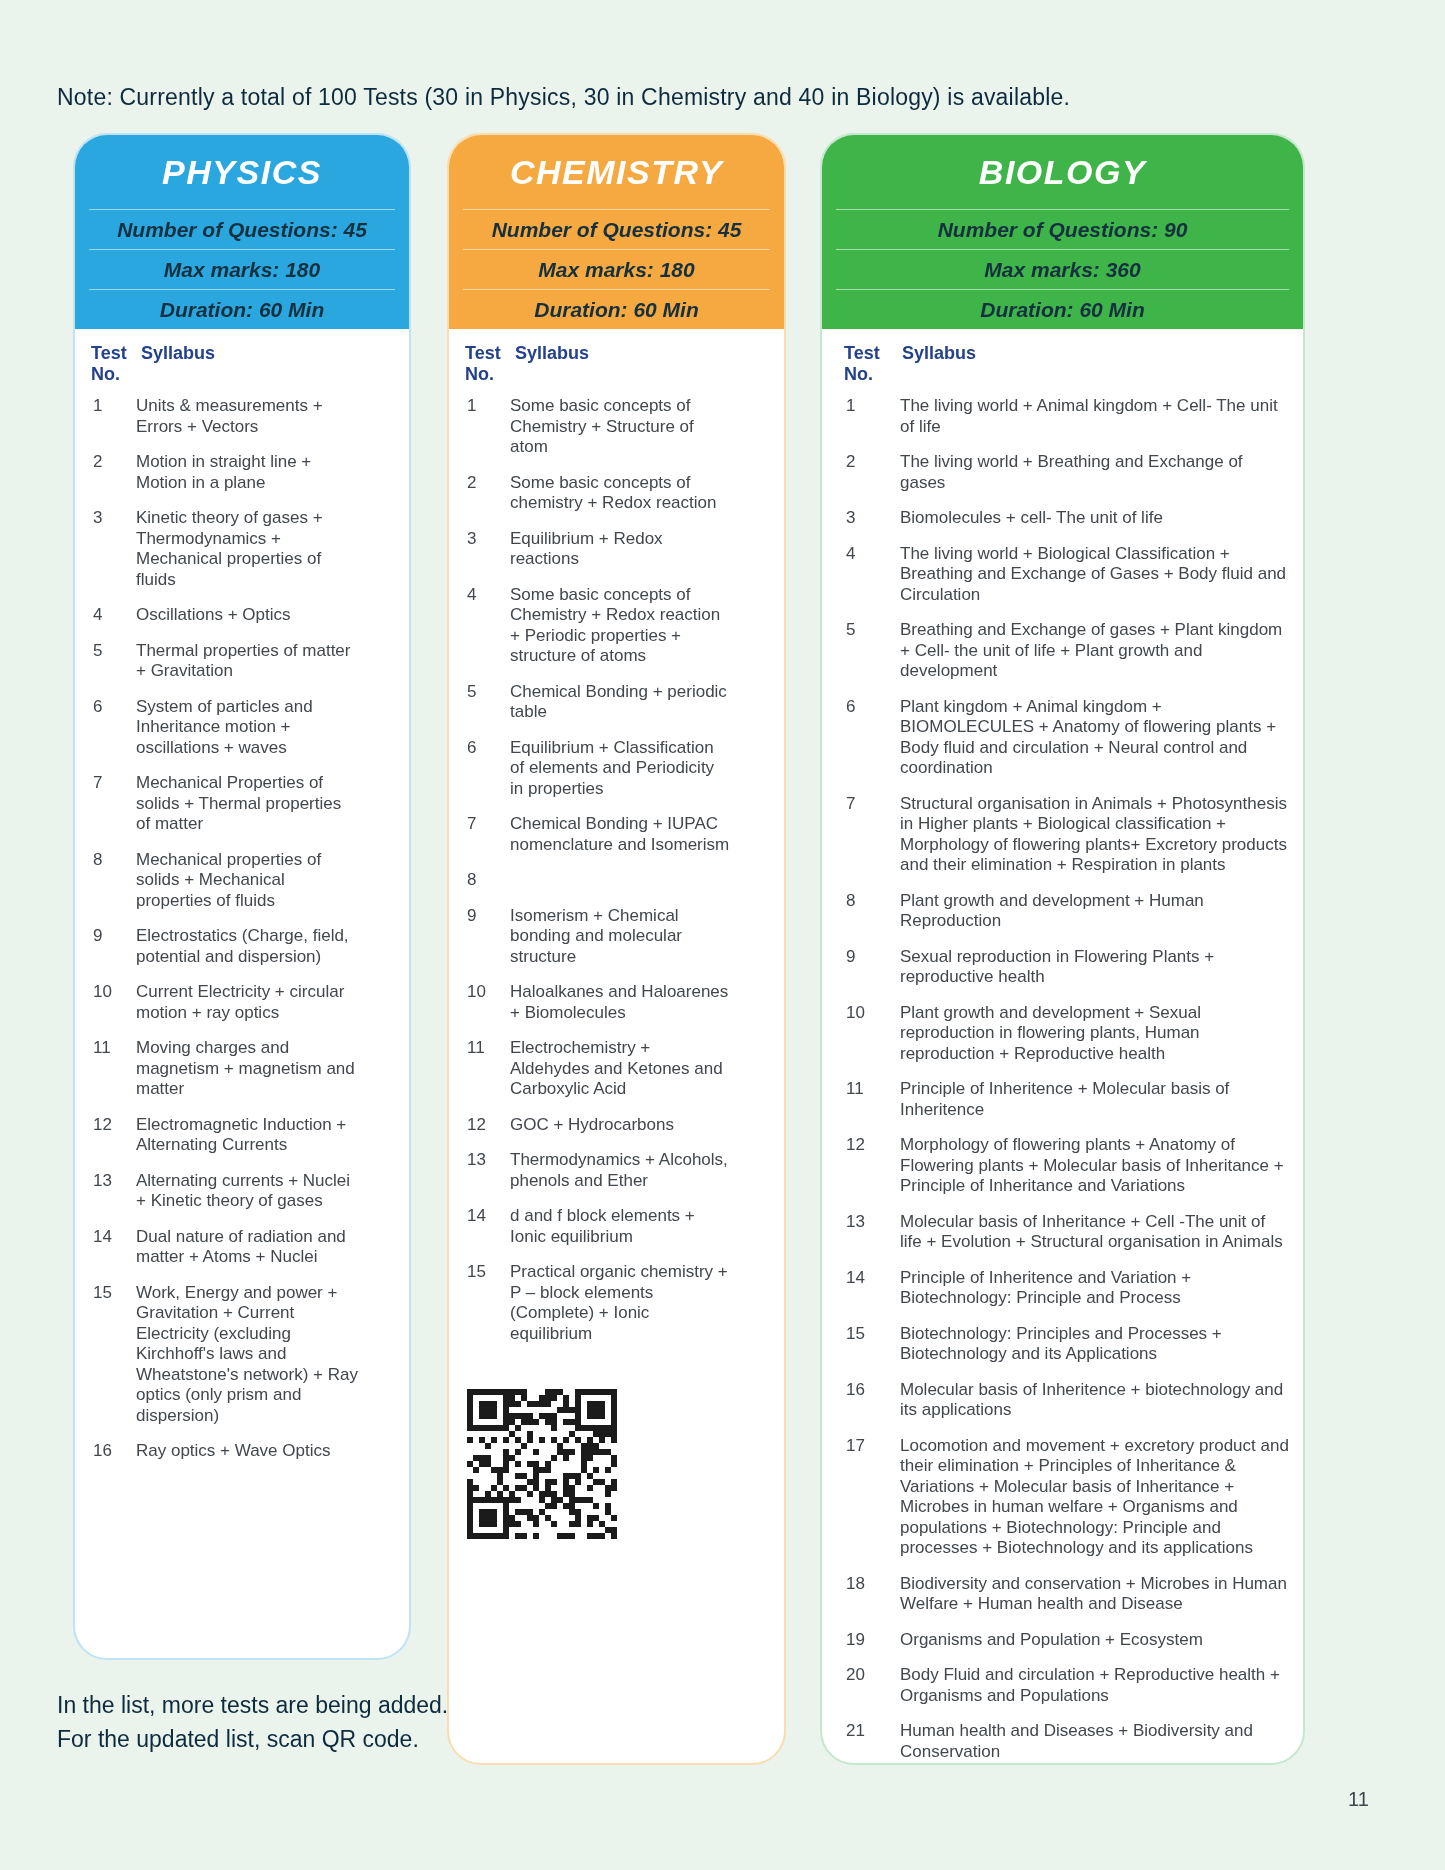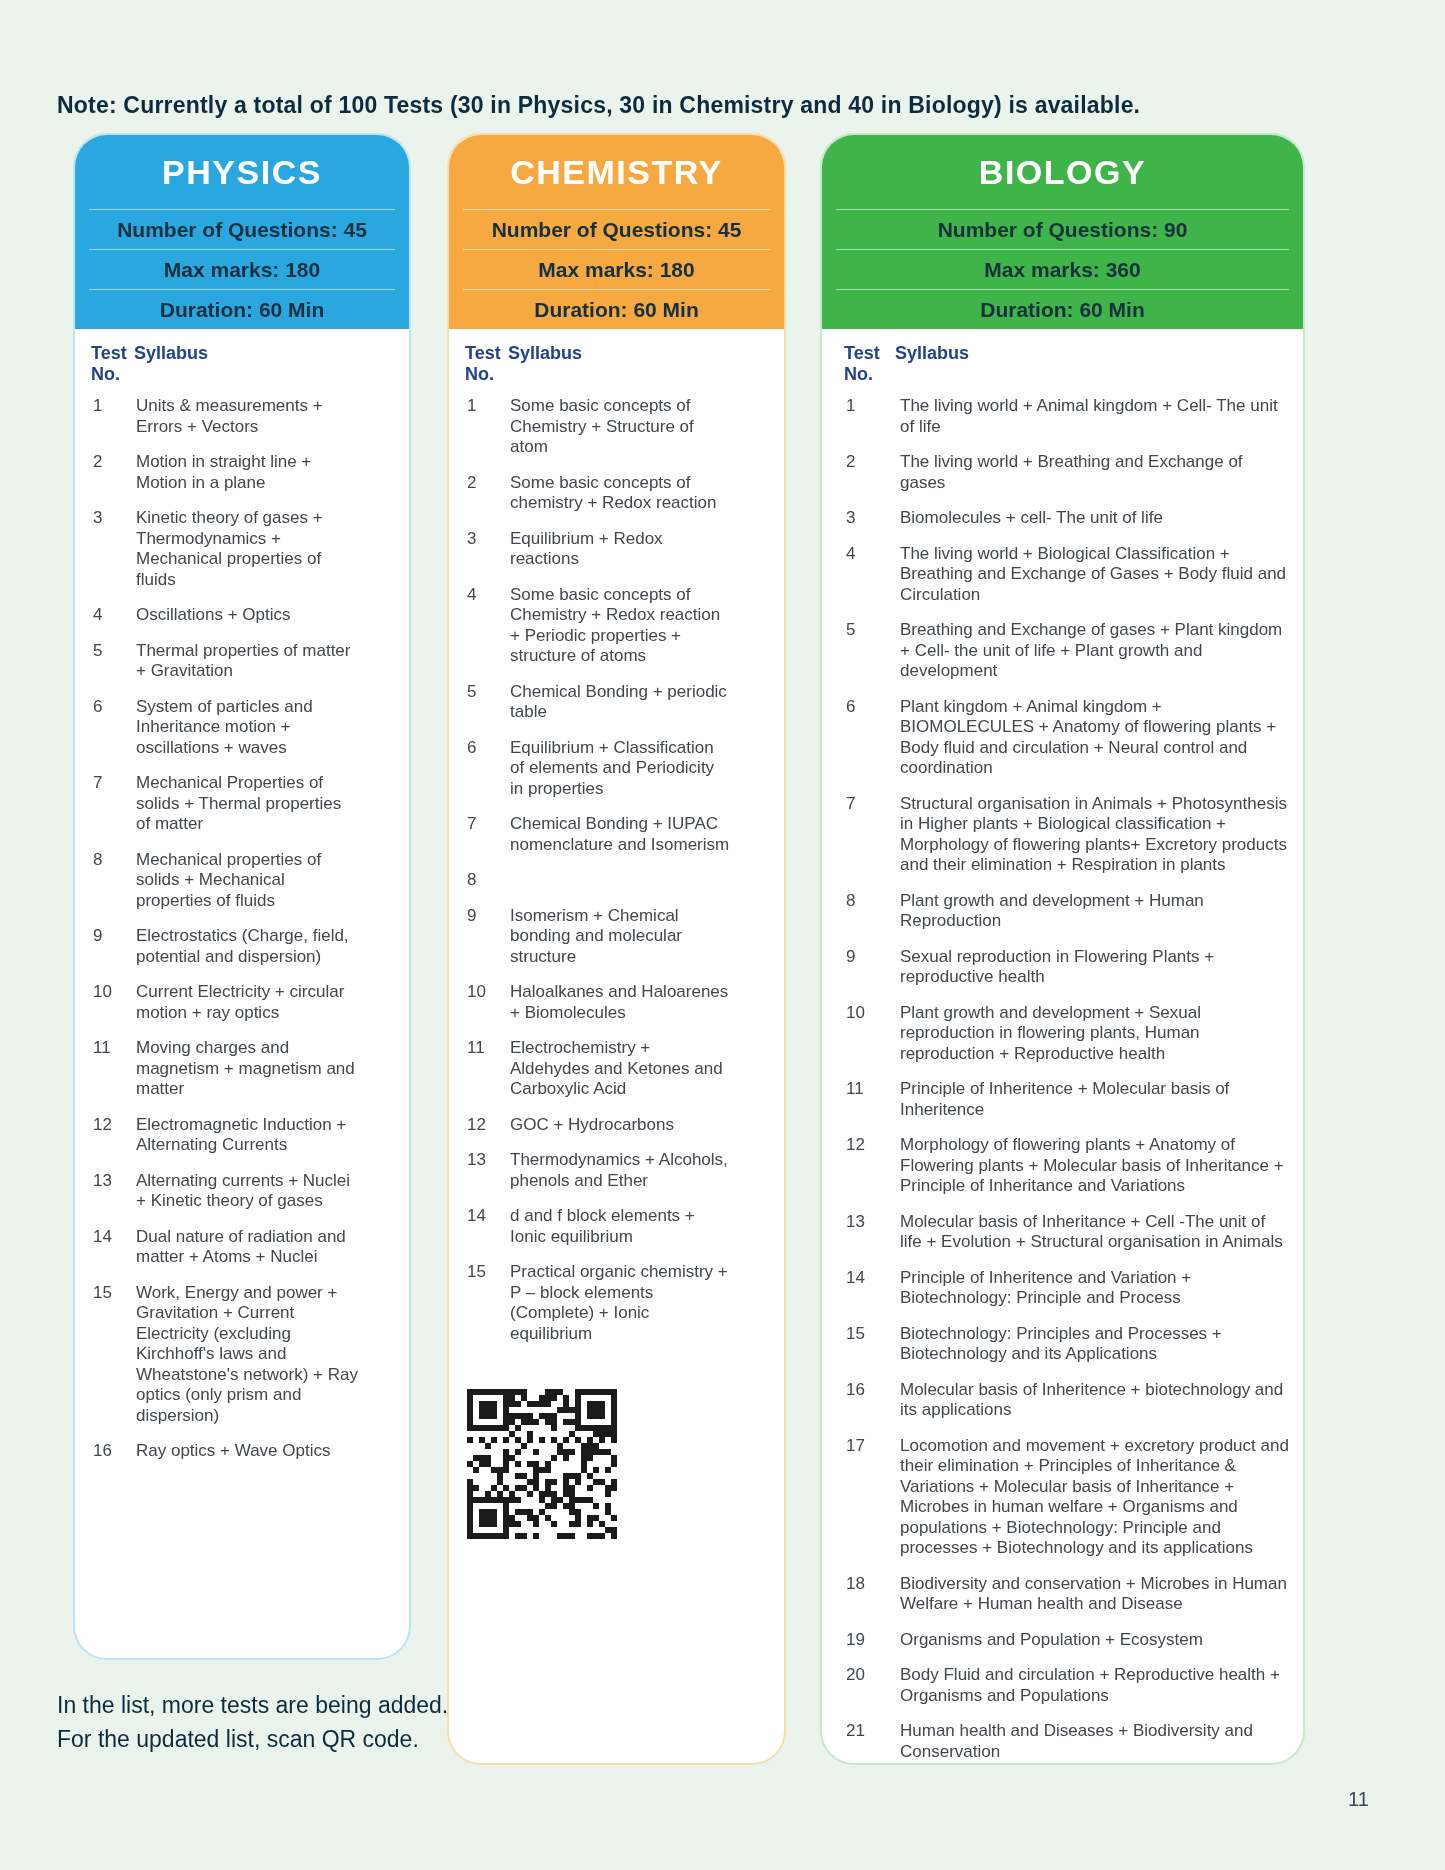--- a/index.html
+++ b/index.html
@@ -6,58 +6,58 @@
   html,body { background:#dfe9e1; }
   #page {
     position:relative;
     width:1445px; height:1870px;
     background:#EAF3EC;
     font-family:"Liberation Sans", sans-serif;
     overflow:hidden;
     margin:0 auto;
   }
   .note {
-    position:absolute; left:57px; top:92px;
-    font-size:23px; font-weight:700; color:#0E2B3D;
+    position:absolute; left:57px; top:84px;
+    font-size:23px; font-weight:400; color:#0E2B3D;
     letter-spacing:.2px;
   }
   .panels {
     position:absolute; left:73px; top:133px;
     display:flex; align-items:flex-start;
   }
   .panel {
     background:#fff; border-radius:34px; overflow:hidden;
     border:2px solid #ddd;
     display:flex; flex-direction:column;
   }
   .panel.physics   { width:338px; height:1527px; border-color:#BFE2F4; margin-right:36px; }
   .panel.chemistry { width:339px; height:1632px; border-color:#F9DDAE; margin-right:34px; }
   .panel.biology   { width:485px; height:1632px; border-color:#C5E7CC; }
 
-  .panel-header { flex:none; }
+  .panel-header { flex:none;font-style:italic; }
   .physics   .panel-header { background:#2BA7E0; }
   .chemistry .panel-header { background:#F7A941; }
   .biology   .panel-header { background:#3EB449; }
 
   .panel-title {
     height:74px; display:flex; align-items:center; justify-content:center;
     color:#FFFFFF; font-size:34px; font-weight:bold; letter-spacing:1.5px;
   }
   .info-row {
     height:40px; display:flex; align-items:center; justify-content:center;
     font-size:21px; font-weight:600; color:#15303E;
     border-top:1px solid rgba(255,255,255,.55);
     margin:0 14px;
   }
 
   .panel-body { padding:14px 12px 0 16px; flex:1; }
   .biology .panel-body { padding-left:22px; }
 
   .list-header {
-    display:flex; gap:1px;
+    display:flex; gap:8px;
     color:#24418C; font-weight:bold; font-size:18px; line-height:1.15;
     margin-bottom:12px;
   }
   .list-header .no-col { width:42px; flex:none; }
   .biology .list-header .no-col { width:50px; }
 
   .items { display:flex; flex-direction:column; gap:15px; }
   .item { display:flex; font-size:17px; line-height:20.5px; color:#41474D; }
   .item .no  { width:30px; flex:none; margin-right:15px; padding-left:2px; }
   .item .txt { max-width:222px; }

